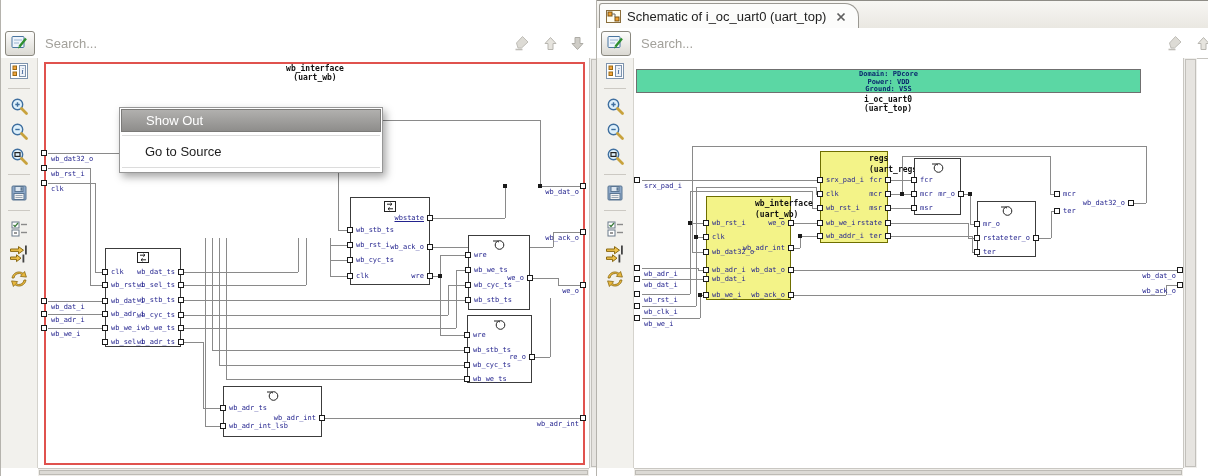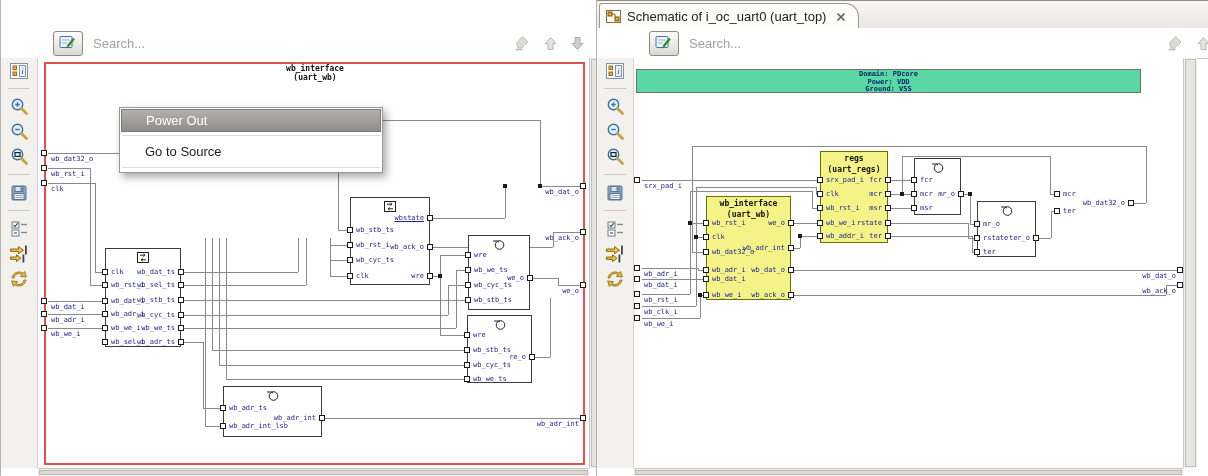--- a/index.html
+++ b/index.html
@@ -5,21 +5,21 @@
   html,body{margin:0;padding:0;}
   body{width:1208px;height:476px;overflow:hidden;background:#cfcdc8;font-family:"Liberation Sans",sans-serif;position:relative;}
   #app{position:absolute;inset:0;}
   .panel{position:absolute;top:0;height:476px;background:#fff;border-right:1px solid #98968f;border-left:1px solid #b5b3ad;box-sizing:border-box;}
   .lpanel{left:0;width:603px;}
   .rpanel{left:596px;width:660px;}
   .tabstrip{position:absolute;top:0;left:0;right:0;height:28px;background:linear-gradient(#f7f6f3,#e9e7e1);border-bottom:1px solid #b3b1ab;border-top:1px solid #8e8c86;}
   .tab{position:absolute;left:2px;top:2px;height:26px;background:#fcfcfb;border:1px solid #9a9892;border-bottom:none;border-radius:3px 14px 0 0;display:flex;align-items:center;padding:0 12px 0 6px;gap:6px;font-size:13px;color:#222;box-sizing:border-box;}
   .tabicon{display:inline-flex;}
   .tabclose{display:inline-flex;margin-left:4px;cursor:pointer;}
-  .searchrow{position:absolute;top:28px;left:0;right:0;height:30px;background:#fff;border-bottom:1px solid #c6c4bf;display:flex;align-items:center;padding-left:48px;}
+  .searchrow{position:absolute;top:28px;left:0;right:0;height:30px;background:#fff;border-bottom:1px solid #c6c4bf;display:flex;align-items:center;}
   .searchbtn{margin-left:4px;width:30px;height:25px;border:1px solid #8a887f;border-radius:3px;background:linear-gradient(#fdfdfc,#dbd9d3);display:flex;align-items:center;justify-content:center;padding:0;}
   .searchinput{flex:1;border:none;outline:none;font-size:13px;color:#555;margin-left:8px;font-family:"Liberation Sans",sans-serif;}
   .searchinput::placeholder{color:#a3a19b;}
   .searchicons{display:flex;align-items:center;gap:14px;margin-right:18px;}
   .searchicons span{display:inline-flex;}
   .vtoolbar{position:absolute;top:58px;left:0;width:37px;bottom:8px;background:#f2f1ed;border-right:1px solid #d5d3cd;box-sizing:border-box;}
   .tbtn{width:36px;height:25px;display:flex;align-items:center;justify-content:center;}
   .tsep{width:22px;height:1px;background:#ccc9c3;margin:5px auto;}
   .canvas{position:absolute;top:58px;left:37px;background:#fff;overflow:hidden;}
   .vscroll{position:absolute;top:58px;width:14px;bottom:8px;background:#f0efec;border-left:1px solid #c9c7c2;box-sizing:border-box;}
@@ -29,21 +29,21 @@
   
   .sframe{position:absolute;border:2px solid #e0524e;box-sizing:border-box;}
   .sbanner{position:absolute;border:1px solid #6f6f6f;text-align:center;box-sizing:border-box;padding-top:1px;}
   .sbanner div{font:bold 7px/7.5px "DejaVu Sans Mono",monospace;color:#0a2a6e;}
   .stitle{position:absolute;text-align:center;}
   .stitle div{font:bold 8px/9px "DejaVu Sans Mono",monospace;color:#111;}
   .wire{position:absolute;background:#8a8a8a;}
   .dot{position:absolute;width:4px;height:4px;background:#1a1a1a;}
   .blk{position:absolute;border:1px solid #3c3c3c;background:#fff;box-sizing:border-box;}
   .blk.yellow{background:#f3f388;border-color:#6e6e00;}
-  .btl{font:bold 8px/9px "DejaVu Sans Mono",monospace;color:#111;text-align:center;margin-top:2px;}
+  .btl{font:bold 8px/9px "DejaVu Sans Mono",monospace;color:#111;text-align:left;margin-top:2px;margin-left:48px;}
   .bicon{position:absolute;}
   .stub{position:absolute;width:6px;height:6px;border:1px solid #1a1a1a;background:#fff;box-sizing:border-box;}
   .plab,.elab{position:absolute;font:7px/8px "DejaVu Sans Mono",monospace;color:#23238e;white-space:nowrap;}
   
   .menu{position:absolute;left:118px;top:107px;width:264px;background:#fff;border:1px solid #979797;box-shadow:3px 4px 8px rgba(0,0,0,.35);z-index:50;padding:1px;box-sizing:border-box;}
   .mi{height:25px;display:flex;align-items:center;padding:0 10px 0 24px;font-size:13px;color:#1d1d1d;}
   .mi .sc{margin-left:auto;}
   .mi.hl{height:23px;background:linear-gradient(#b1b0ae,#8e8d8b);border:1px solid #7b7a78;color:#fff;box-sizing:border-box;}
   .msep{height:1px;background:#dcdcdc;margin:3px 1px;}
 </style>
@@ -329,21 +329,21 @@
         <div class="elab" style="right: 10px; top: 362px;">wb_adr_int</div>
       </div>
     <div class="vscroll" style="left:588px;">
         <div class="vthumb"></div>
       </div>
     <div class="hscroll" style="left:37px;width:551px;">
         <div class="hthumb"></div>
       </div>
     <div class="menu">
         <div class="mi hl">
-          <span>Power Out</span>
+          <span>Show Out</span>
         </div>
         <div class="msep"></div>
         <div class="mi">
           <span>Go to Source</span>
         </div>
         <div class="msep"></div>
       </div>
   </div>
 
   <div class="panel rpanel">
@@ -460,20 +460,24 @@
             <path d="M4 8 a5 5 0 0 1 8 -3.5 l-1.6 1.9 6 .7 -1.8 -5.6 -1.5 1.8 A7 7 0 0 0 2 8 z" fill="#e8b73c" stroke="#8a6a14" stroke-width="0.8"></path>
             <path d="M14 10 a5 5 0 0 1 -8 3.5 l1.6 -1.9 -6 -.7 1.8 5.6 1.5 -1.8 A7 7 0 0 0 16 10 z" fill="#e8b73c" stroke="#8a6a14" stroke-width="0.8"></path>
           </svg>
         </div>
       </div>
     <div class="canvas" id="rcanvas" style="width:549px;height:410px;">
         <div class="sbanner" style="left: 2px; top: 11px; width: 505px; height: 24px; background: rgb(91, 215, 164);">
           <div>Domain: PDcore</div>
           <div>Power: VDD</div>
           <div>Ground: VSS</div>
+        </div>
+        <div class="stitle" style="left: 164px; top: 37px; width: 180px;">
+          <div>i_oc_uart0</div>
+          <div>(uart_top)</div>
         </div>
         <div class="wire" style="left: 8px; top: 122px; width: 178px; height: 1px;"></div>
         <div class="wire" style="left: 8px; top: 210px; width: 56px; height: 1px;"></div>
         <div class="wire" style="left: 64px; top: 210px; width: 1px; height: 2px;"></div>
         <div class="wire" style="left: 64px; top: 212px; width: 8px; height: 1px;"></div>
         <div class="wire" style="left: 8px; top: 221px; width: 64px; height: 1px;"></div>
         <div class="wire" style="left: 8px; top: 236px; width: 48px; height: 1px;"></div>
         <div class="wire" style="left: 56px; top: 133px; width: 1px; height: 103px;"></div>
         <div class="wire" style="left: 56px; top: 165px; width: 16px; height: 1px;"></div>
         <div class="wire" style="left: 56px; top: 133px; width: 122px; height: 1px;"></div>

